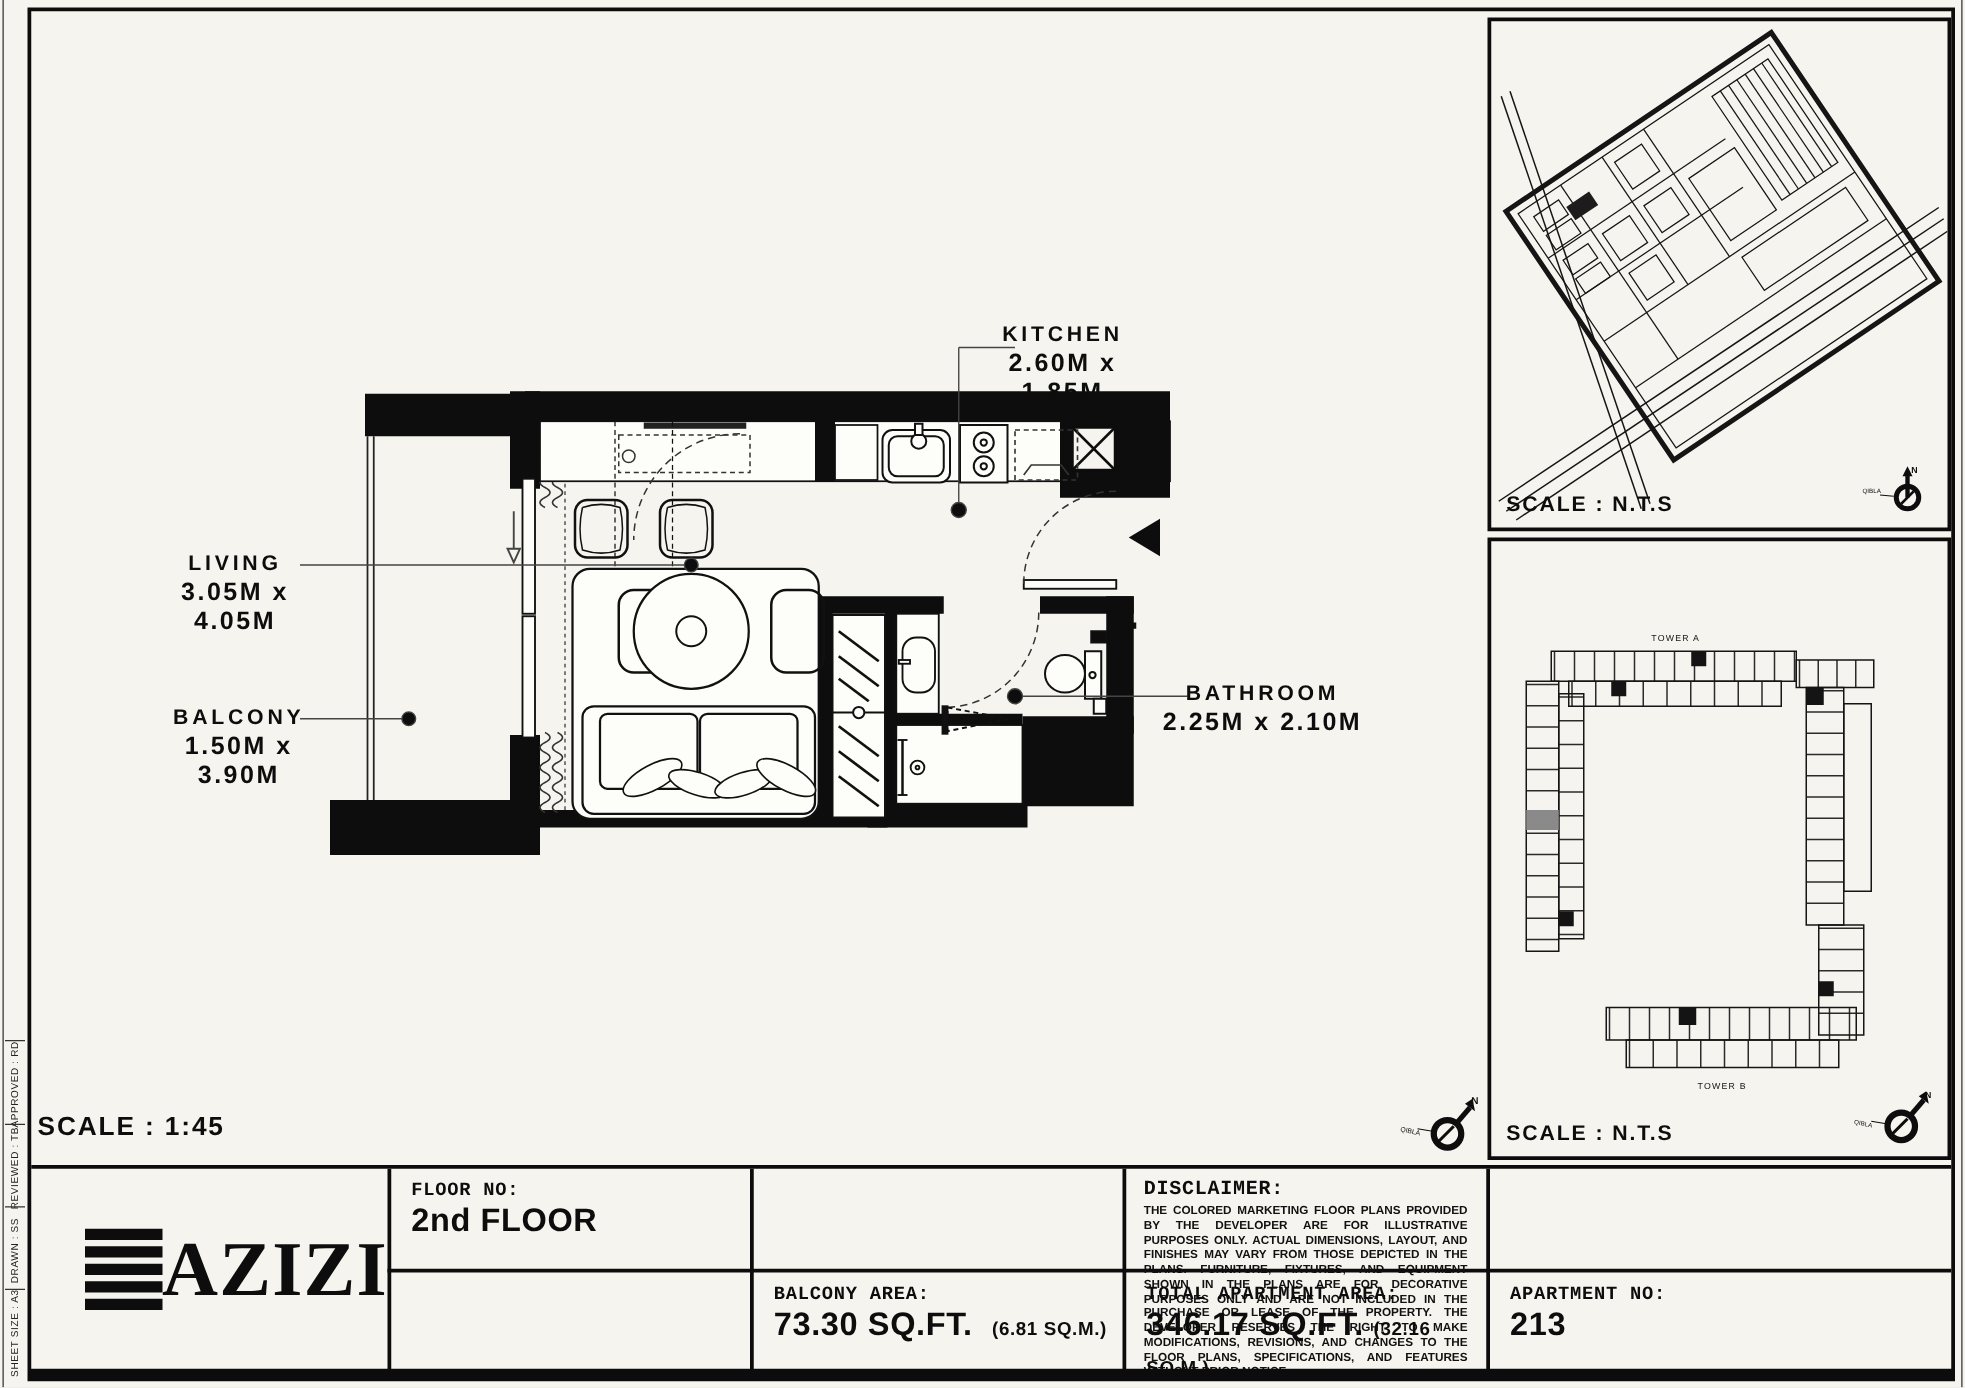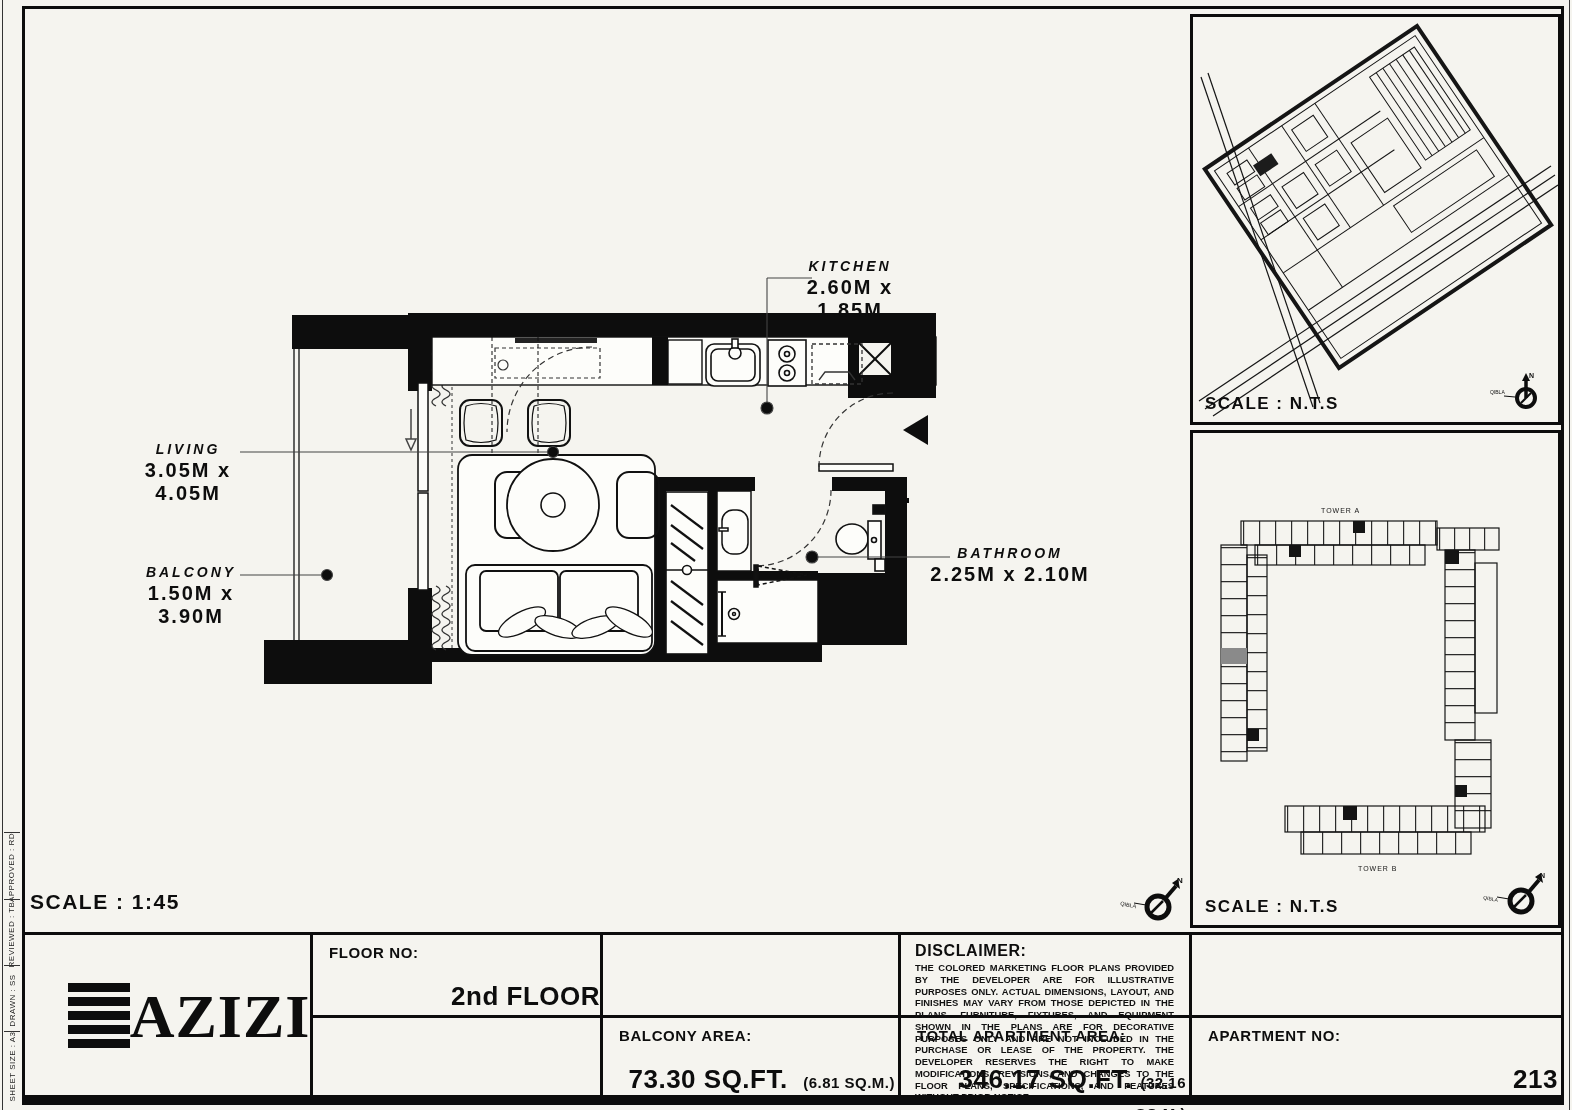--- a/index.html
+++ b/index.html
@@ -11,33 +11,33 @@
   .outerline-r{position:absolute;right:2px;top:0;bottom:0;width:0;border-left:1.5px solid #333;}
 
   
   .meta-strip{position:absolute;left:2px;top:0;bottom:0;width:20px;z-index:41;}
   .meta-item{position:absolute;left:0;width:20px;height:66px;display:flex;align-items:center;justify-content:center;}
   .meta-item span{transform:rotate(-90deg);white-space:nowrap;font-size:8px;letter-spacing:.5px;color:#222;}
   .meta-tick{position:absolute;left:2px;width:16px;height:0;border-top:1.5px solid #333;}
 
   
   .room-label{position:absolute;text-align:center;z-index:30;}
-  .room-label .nm{font-size:14px;font-weight:bold;letter-spacing:3px;font-style:italic;}
+  .room-label .nm{font-size:17px;font-weight:bold;letter-spacing:3px;}
   .room-label .dm{font-size:20px;font-weight:bold;letter-spacing:2px;margin-top:2px;}
   .scale-label{position:absolute;font-size:21px;font-weight:bold;letter-spacing:1.5px;z-index:30;}
   .panel{position:absolute;border:3px solid #0c0c0c;background:#f5f4ef;}
   .panel .scale-label{font-size:17px;}
 
   
   .tb{position:absolute;left:25px;top:932px;width:1536px;height:161px;border-top:3px solid #0c0c0c;z-index:35;}
   .tb .vline{position:absolute;top:0;bottom:0;width:3px;background:#0c0c0c;}
   .tb .hline{position:absolute;left:285px;right:0;top:80px;height:3px;background:#0c0c0c;}
   .cell{position:absolute;box-sizing:border-box;padding:9px 0 0 16px;}
-  .cell .lbl{font-size:15px;font-weight:bold;letter-spacing:.6px;}
-  .cell .val{font-size:26px;font-weight:bold;letter-spacing:.5px;margin-top:20px;text-align:right;}
+  .cell .lbl{font-size:15px;font-weight:bold;letter-spacing:.6px;font-family:Liberation Mono, monospace;}
+  .cell .val{font-size:26px;font-weight:bold;letter-spacing:.5px;margin-top:0;}
   .cell .val .metric{font-size:15px;font-weight:bold;}
   .logo-cell{position:absolute;left:0;top:0;width:328px;height:161px;display:flex;align-items:center;justify-content:center;}
   .logo-bars{display:flex;flex-direction:column;gap:5px;}
   .logo-bars i{display:block;width:62px;height:9px;background:#0d0d0d;}
   .logo-text{font-family:"Liberation Serif",serif;font-weight:bold;font-size:62px;letter-spacing:1px;line-height:1;}
   .disc-cell{padding:7px 12px 0 14px;}
   .disc-cell .lbl{font-size:16px;}
   .disc-text{margin-top:2px;font-size:9.4px;line-height:1.25;text-align:justify;font-weight:600;color:#111;}
   svg{display:block;}
   text{font-family:"Liberation Sans",sans-serif;}

